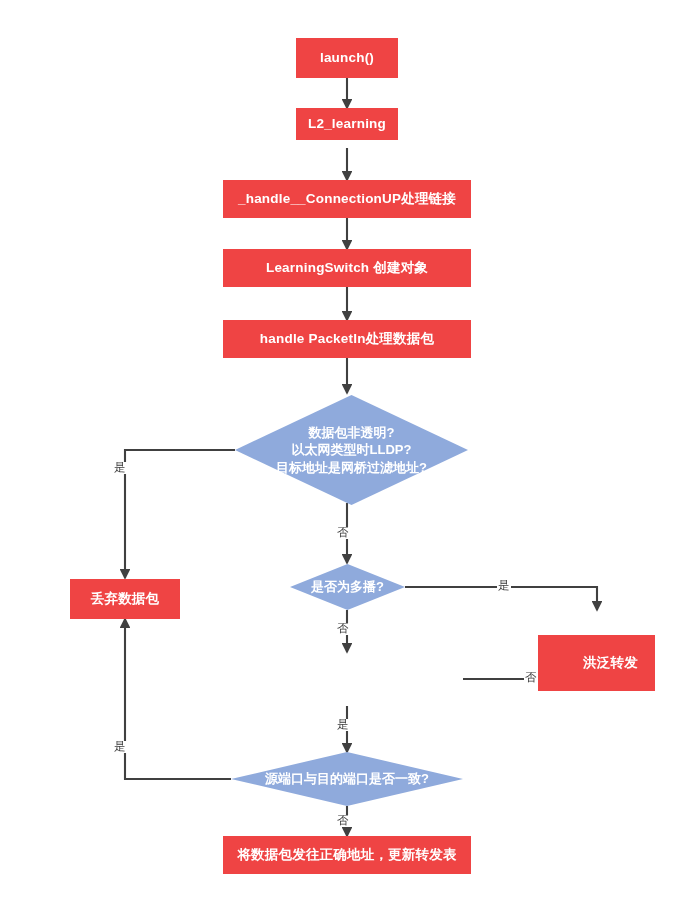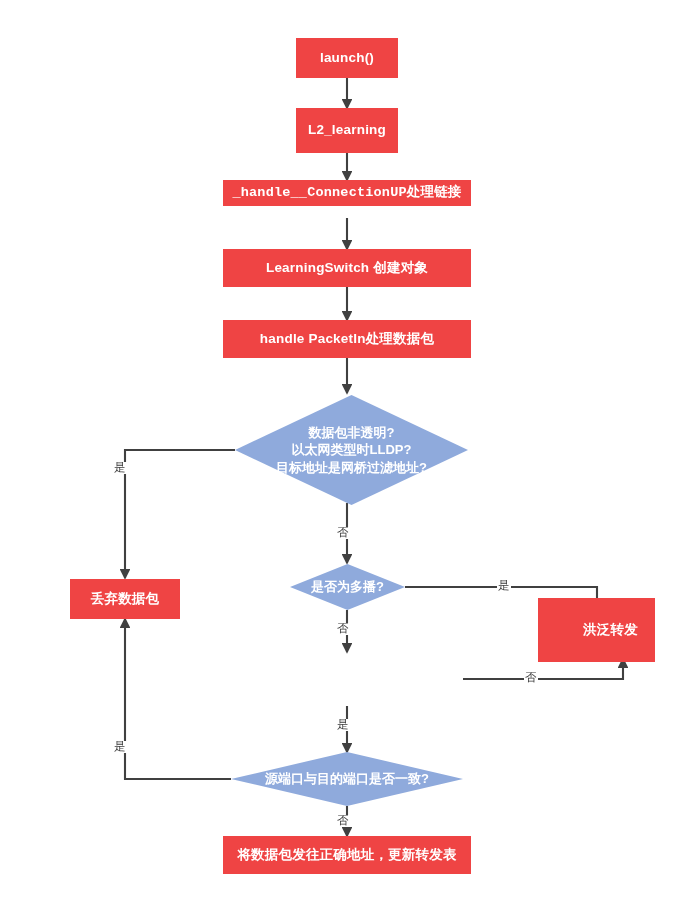--- a/index.html
+++ b/index.html
@@ -110,41 +110,41 @@
       <path d="M 231 779 L 125 779 L 125 619"></path>
 
       <path d="M 347 806 L 347 836"></path>
     </g>
   </svg>
 
   <div class="node process" style="left:296px; top:38px; width:102px; height:40px;">
     <span>launch()</span>
   </div>
 
-  <div class="node process" style="left:296px; top:108px; width:102px; height:45px;">
+  <div class="node process" style="left:296px; top:108px; width:102px; height:32px;">
     <span>L2_learning</span>
   </div>
 
-  <div class="node process" style="left:223px; top:180px; width:248px; height:26px;font-family:Liberation Mono, monospace;">
+  <div class="node process" style="left:223px; top:180px; width:248px; height:38px;">
     <span>_handle__ConnectionUP处理链接</span>
   </div>
 
   <div class="node process" style="left:223px; top:249px; width:248px; height:38px;">
     <span>LearningSwitch 创建对象</span>
   </div>
 
   <div class="node process" style="left:223px; top:320px; width:248px; height:38px;">
     <span>handle PacketIn处理数据包</span>
   </div>
 
   <div class="node process" style="left:70px; top:579px; width:110px; height:40px;">
     <span>丢弃数据包</span>
   </div>
 
-  <div class="node process" style="left:538px; top:598px; width:117px; height:64px;padding-left:28px;">
+  <div class="node process" style="left:538px; top:635px; width:117px; height:56px;padding-left:28px;">
     <span>洪泛转发</span>
   </div>
 
   <div class="node process" style="left:223px; top:836px; width:248px; height:38px;">
     <span>将数据包发往正确地址，更新转发表</span>
   </div>
 
   <div class="node decision" style="left:235px; top:395px; width:233px; height:110px;">
     <svg class="diamond-shape" viewBox="0 0 233 110" preserveAspectRatio="none">
       <polygon points="116.5,0 233,55 116.5,110 0,55" fill="#8faadc"></polygon>

